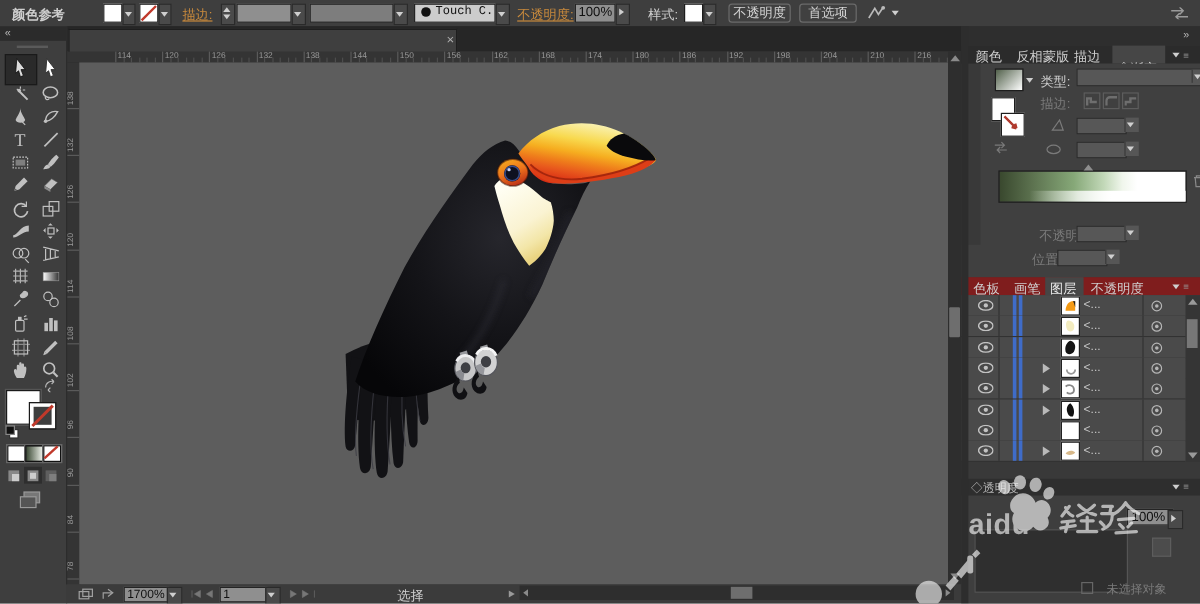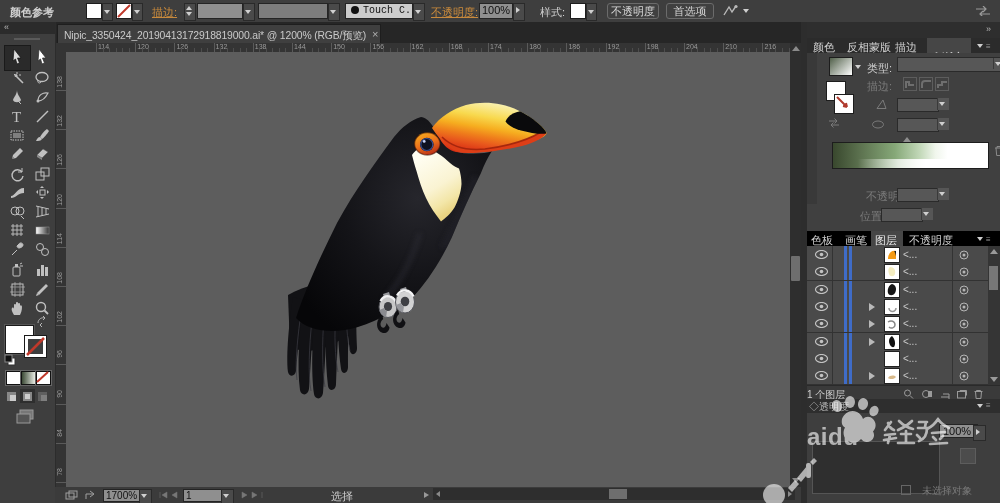--- a/index.html
+++ b/index.html
@@ -62,21 +62,20 @@
     <circle cx="14" cy="2.5" r="1.6" fill="#b9b9b9"></circle>
   </svg>
   <span class="abs darr" style="left:743px;top:9px"></span>
   <svg class="abs" style="left:975px;top:6px" width="16" height="10">
         <path d="M1 3 h10 m-3 -3 l3 3 l-3 3 M15 8 h-10 m3 -3 l-3 3 l3 3" stroke="#9a9a9a" stroke-width="1.2" fill="none"></path>
       </svg>
 </div>
 
 <div class="abs" style="left:55px;top:22px;width:746px;height:21px;background:#262626"></div>
 <div class="abs" style="left:57px;top:24px;width:322px;height:19px;background:#3f3f3f;border:1px solid #1e1e1e;border-bottom:none">
-  <span style="position:absolute;left:6px;top:4px;color:#c9c9c9;font-size:10.4px;letter-spacing:-0.15px;white-space:nowrap">Nipic_3350424_20190413172918819000.ai* @ 1200% (RGB/预览)</span>
   <span style="position:absolute;left:314px;top:3px;color:#b0b0b0;font-size:11px">×</span>
 </div>
 
 <div id="hruler" class="abs" style="left:55px;top:43px;width:746px;height:9px;background:#343434;border-bottom:1px solid #262626">
       <span style="position:absolute;left:41px;top:0;width:1px;height:9px;background:#5a5a5a"></span>
       <span style="position:absolute;left:43px;top:0px;color:#9a9a9a;font-size:7px">114</span>
       <span style="position:absolute;left:47.53px;top:5px;width:1px;height:4px;background:#4d4d4d"></span>
       <span style="position:absolute;left:54.06px;top:5px;width:1px;height:4px;background:#4d4d4d"></span>
       <span style="position:absolute;left:60.59px;top:5px;width:1px;height:4px;background:#4d4d4d"></span>
       <span style="position:absolute;left:67.12px;top:5px;width:1px;height:4px;background:#4d4d4d"></span>
@@ -465,21 +464,21 @@
     <span class="abs" style="left:120px;top:135px;width:11px;height:12px;background:#565656;border-left:1px solid #3a3a3a"></span>
     <span class="abs darr" style="left:122px;top:139px"></span>
   </div>
   <div class="abs" id="pospanel" style="left:0;top:182px;width:199px;height:27px;background:#404040">
     <span class="abs glbl" style="left:59px;top:5px">位置:</span>
     <span class="abs fieldD" style="left:80px;top:4px;width:40px;height:12px"></span>
     <span class="abs" style="left:120px;top:4px;width:11px;height:12px;background:#565656;border-left:1px solid #3a3a3a"></span>
     <span class="abs darr" style="left:122px;top:8px"></span>
   </div>
 
-  <div class="abs" style="left:0;top:209px;width:199px;height:15px;background:#000000">
+  <div class="abs" style="left:0;top:209px;width:199px;height:15px;background:#7f1d1d">
     <span class="abs lbl" style="left:10px;top:2px">色板</span>
     <span class="abs lbl" style="left:44px;top:2px">画笔</span>
     <span class="abs" style="left:70px;top:0;width:32px;height:15px;background:#464646"></span>
     <span class="abs lbl" style="left:74px;top:2px;color:#e8e8e8">图层</span>
     <span class="abs lbl" style="left:108px;top:2px">不透明度</span>
     <span class="abs darr" style="left:176px;top:6px"></span>
     <span class="abs" style="left:185px;top:4px;color:#9a9a9a;font-size:8px">≡</span>
   </div>
 
   <div class="abs" id="layers" style="left:0;top:224px;width:199px;height:139px;background:#454545">
@@ -646,41 +645,20 @@
             <circle cx="5" cy="5" r="1.5" fill="#b5b5b5"></circle>
           </svg>
         </div>
         <div style="position:absolute;left:187px;top:0;width:12px;height:139px;background:#353535">
           <span style="position:absolute;left:2px;top:3px;width:0;height:0;border-left:4px solid transparent;border-right:4px solid transparent;border-bottom:5px solid #9a9a9a"></span>
           <span style="position:absolute;left:1px;top:20px;width:9px;height:24px;background:#777"></span>
           <span style="position:absolute;left:2px;bottom:3px;width:0;height:0;border-left:4px solid transparent;border-right:4px solid transparent;border-top:5px solid #9a9a9a"></span>
         </div>
       </div>
 
-  <div class="abs" style="left:0;top:363px;width:199px;height:15px;background:#3a3a3a;border-top:1px solid #2a2a2a">
-    <span class="abs lbl" style="left:6px;top:2px;font-size:10px">1 个图层</span>
-    <svg class="abs" style="left:102px;top:3px" width="11" height="10">
-          <circle cx="4.5" cy="4" r="3" fill="none" stroke="#9a9a9a"></circle>
-          <path d="M7 6.5 l3 3" stroke="#9a9a9a"></path>
-        </svg>
-    <svg class="abs" style="left:120px;top:3px" width="12" height="10">
-          <circle cx="5" cy="5" r="3.5" fill="none" stroke="#9a9a9a"></circle>
-          <rect x="7" y="2" width="4" height="6" fill="#9a9a9a"></rect>
-        </svg>
-    <svg class="abs" style="left:138px;top:3px" width="12" height="10">
-          <path d="M2 8 h8 M4 5 h6 v5" fill="none" stroke="#9a9a9a"></path>
-        </svg>
-    <svg class="abs" style="left:155px;top:3px" width="12" height="10">
-          <rect x="1.5" y="2.5" width="8" height="6.5" fill="none" stroke="#9a9a9a"></rect>
-          <path d="M4 2.5 v-1 h6.5 v5" fill="none" stroke="#9a9a9a"></path>
-        </svg>
-    <svg class="abs" style="left:172px;top:3px" width="11" height="10">
-          <path d="M1.5 2.5 h8 M3.5 2.5 v-1 h4 v1 M2.5 2.5 l0.6 7 h4.8 l0.6 -7" stroke="#9a9a9a" fill="none"></path>
-        </svg>
-  </div>
 
   <div class="abs" style="left:0;top:377px;width:199px;height:14px;background:#2e2e2e">
     <span class="abs lbl" style="left:8px;top:1px;font-size:10px;color:#b5b5b5">◇透明度</span>
     <span class="abs darr" style="left:176px;top:5px"></span>
     <span class="abs" style="left:185px;top:2px;color:#9a9a9a;font-size:8px">≡</span>
   </div>
 
   <div class="abs" style="left:0;top:391px;width:199px;height:90px;background:#3e3e3e">
     <span class="abs fieldL" style="left:138px;top:11px;width:34px;height:12px;padding-left:3px;background:#8f8f8f">100%</span>
     <span class="abs" style="left:172px;top:12px;width:11px;height:14px;background:#4a4a4a;border:1px solid #2a2a2a"></span>

